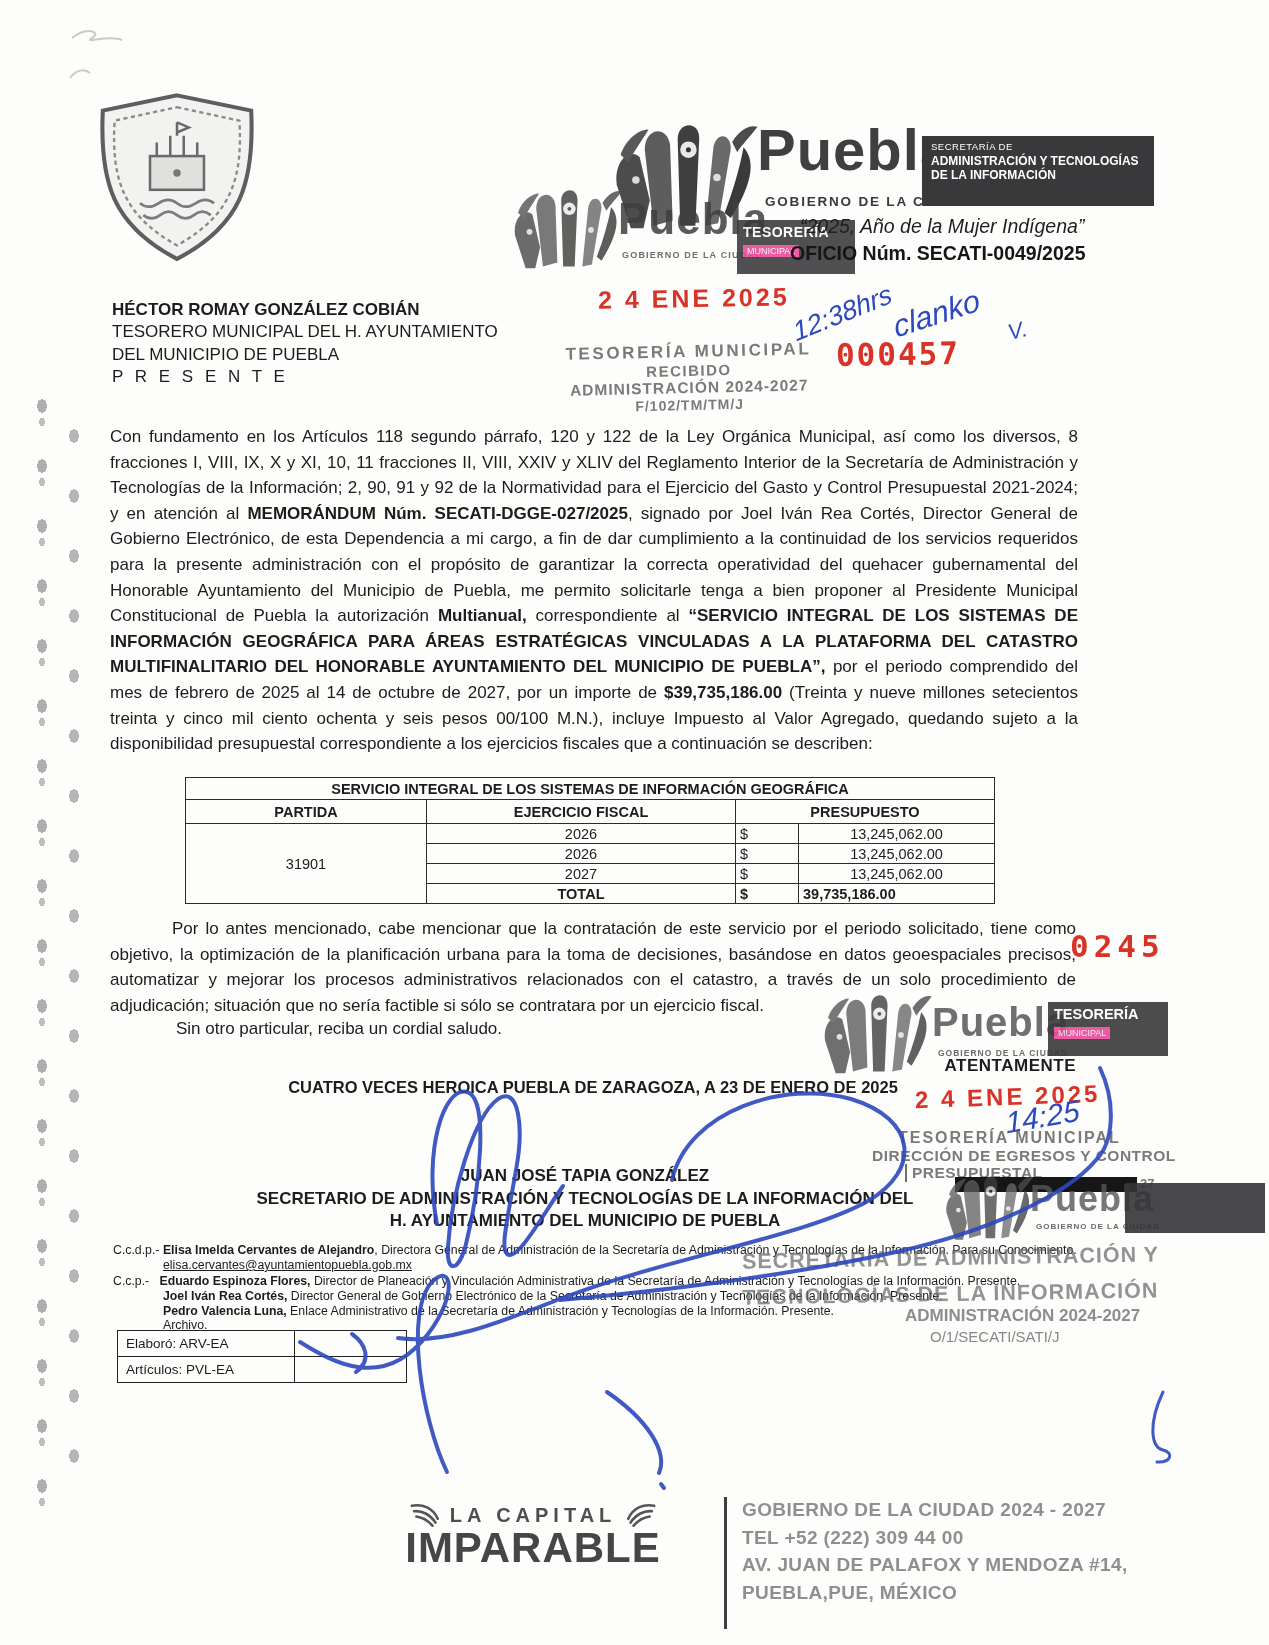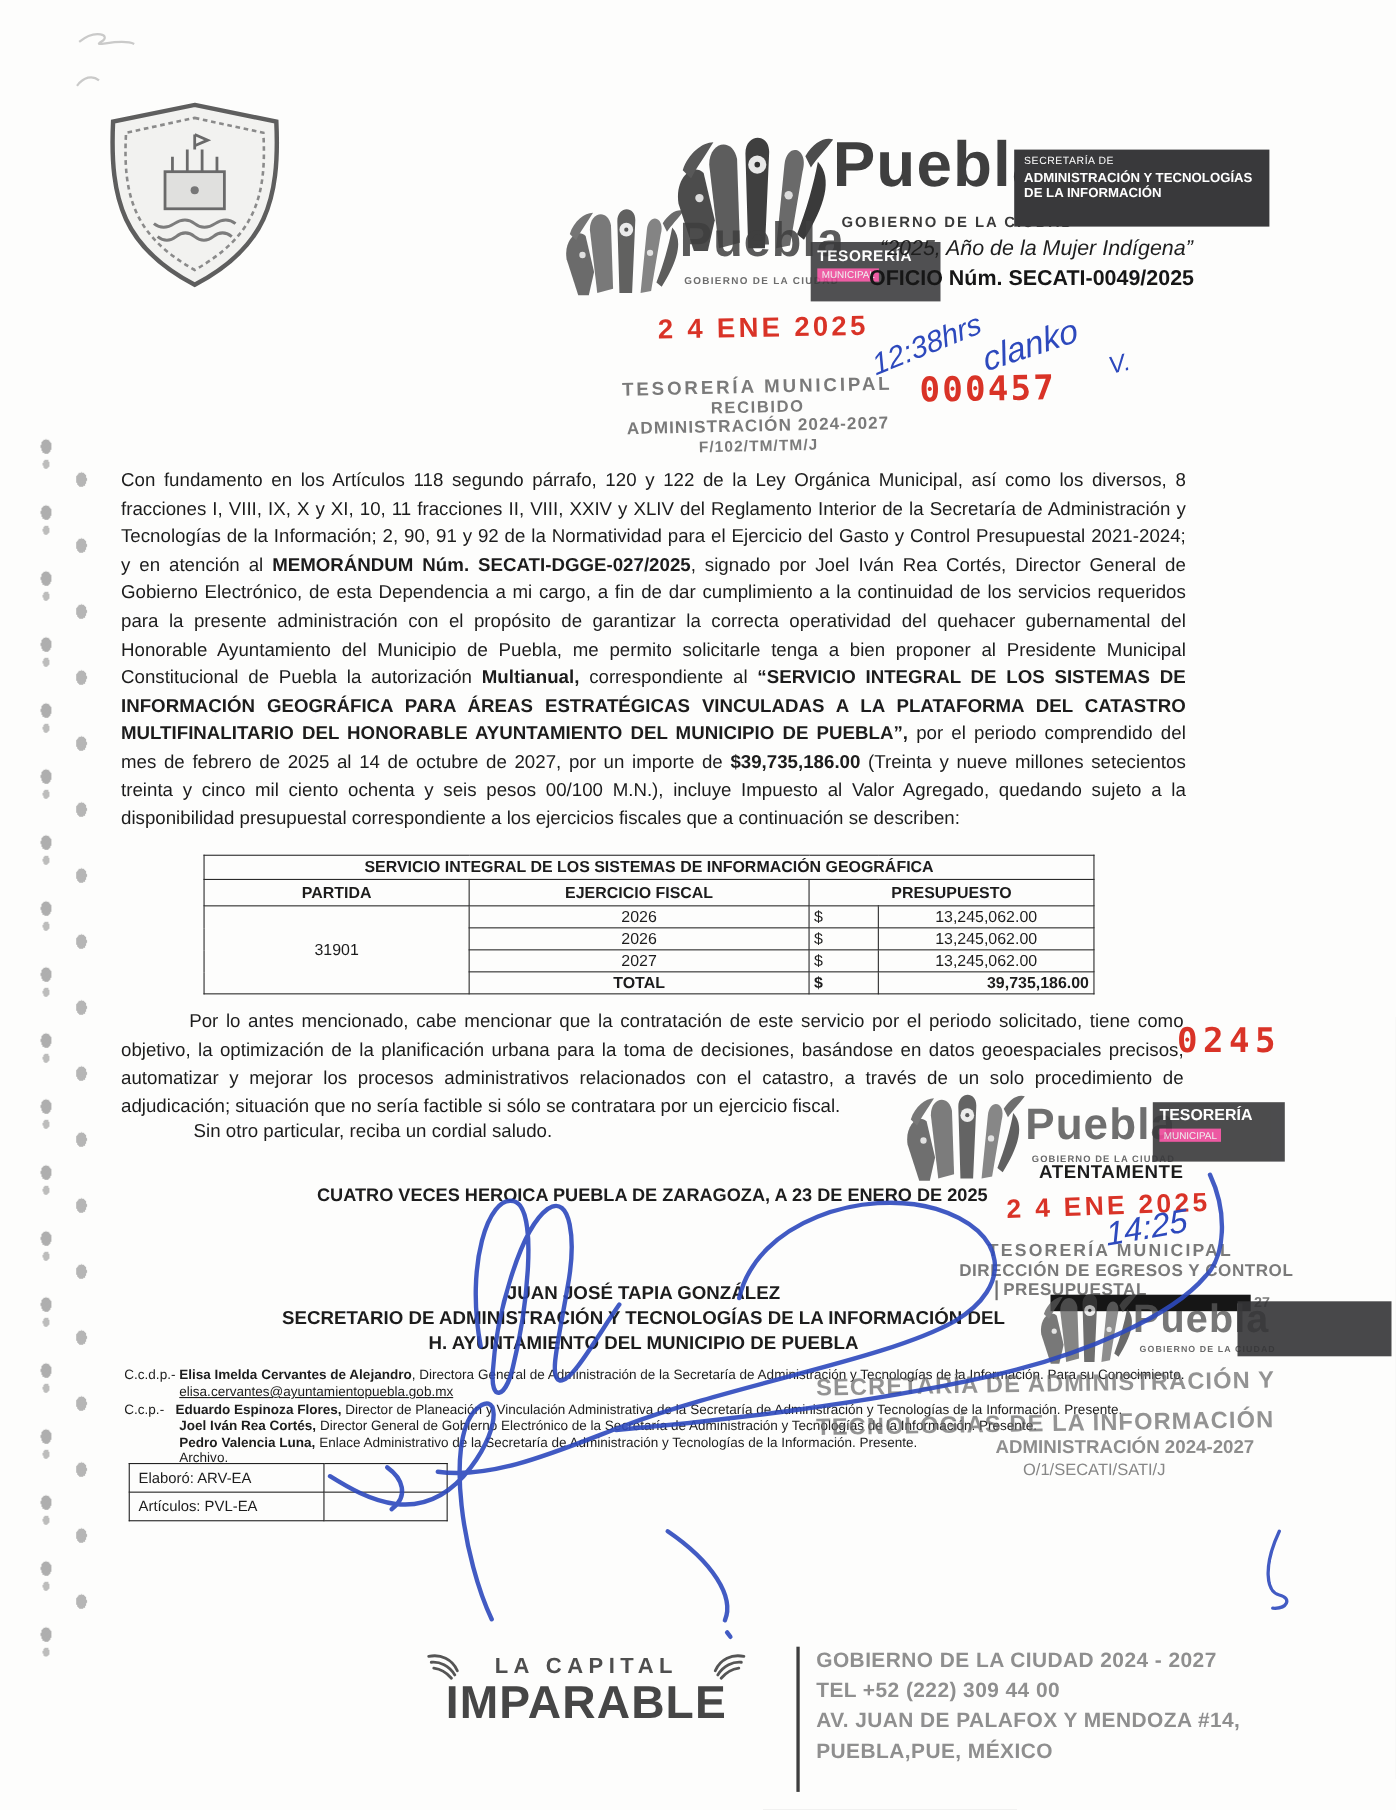--- a/index.html
+++ b/index.html
@@ -100,20 +100,26 @@
   <div class="abs ink nowrap" style="left:892px;top:296px;font-size:31px;transform:rotate(-18deg) skewX(-6deg)">clanko</div>
   <div class="abs ink nowrap" style="left:1008px;top:318px;font-size:22px;transform:rotate(-14deg)">V.</div>
   <div class="abs stampgray" style="left:533px;top:342px;width:312px;text-align:center;transform:rotate(-1.3deg)">
     <div class="nowrap" style="font-size:17px;letter-spacing:2.6px">TESORERÍA MUNICIPAL</div>
     <div class="nowrap" style="font-size:15px;letter-spacing:1.5px">RECIBIDO</div>
     <div class="nowrap" style="font-size:15.5px;letter-spacing:1px">ADMINISTRACIÓN 2024-2027</div>
     <div class="nowrap" style="font-size:14px;letter-spacing:1px">F/102/TM/TM/J</div>
   </div>
   <div class="abs nowrap" style="left:836px;top:336px;font-family:'DejaVu Sans Mono',monospace;font-weight:bold;font-size:31px;color:#d93327;letter-spacing:2px;transform:rotate(-1deg)">000457</div>
 
+  <div class="abs" style="left:112px;top:299px;font-size:17px;line-height:22.4px">
+    <div class="b nowrap">HÉCTOR ROMAY GONZÁLEZ COBIÁN</div>
+    <div class="nowrap">TESORERO MUNICIPAL DEL H. AYUNTAMIENTO</div>
+    <div class="nowrap">DEL MUNICIPIO DE PUEBLA</div>
+    <div class="nowrap" style="letter-spacing:3.5px">P R E S E N T E</div>
+  </div>
 
   <div class="abs just body-text" style="left:110px;top:424px;width:968px">
     <span>Con fundamento en los Artículos 118 segundo párrafo, 120 y 122 de la Ley Orgánica Municipal, así como los diversos, 8 fracciones I, VIII, IX, X y XI, 10, 11 fracciones II, VIII, XXIV y XLIV del Reglamento Interior de la Secretaría de Administración y Tecnologías de la Información; 2, 90, 91 y 92  de la Normatividad para el Ejercicio del Gasto y Control Presupuestal 2021-2024; y en atención al </span><span class="b">MEMORÁNDUM Núm. SECATI-DGGE-027/2025</span><span>, signado por Joel Iván Rea Cortés, Director General de Gobierno Electrónico, de esta Dependencia a mi cargo, a fin de dar cumplimiento a la continuidad de los servicios requeridos para la presente administración con el propósito de garantizar la correcta operatividad del quehacer gubernamental del Honorable Ayuntamiento del Municipio de Puebla, me permito solicitarle tenga a bien proponer al Presidente Municipal Constitucional de Puebla la autorización </span><span class="b">Multianual,</span><span> correspondiente al </span><span class="b">“SERVICIO INTEGRAL DE LOS SISTEMAS DE INFORMACIÓN GEOGRÁFICA PARA ÁREAS ESTRATÉGICAS VINCULADAS A LA PLATAFORMA DEL CATASTRO MULTIFINALITARIO DEL  HONORABLE AYUNTAMIENTO DEL MUNICIPIO DE PUEBLA”,</span><span> por el periodo comprendido del mes de febrero de 2025 al 14 de octubre de 2027, por un importe de </span><span class="b">$39,735,186.00</span><span> (Treinta y nueve millones setecientos treinta y cinco mil ciento ochenta y seis pesos 00/100 M.N.), incluye Impuesto al Valor Agregado, quedando sujeto a la disponibilidad presupuestal correspondiente a los ejercicios fiscales que a continuación se describen:</span>
   </div>
 
   <table class="budget abs" style="left:185px;top:777px">
     <tbody>
         <tr>
       <th colspan="4" style="height:21px">SERVICIO INTEGRAL DE LOS SISTEMAS DE INFORMACIÓN GEOGRÁFICA</th>
     </tr>
@@ -134,21 +140,21 @@
       <td style="text-align:center">13,245,062.00</td>
     </tr>
     <tr>
       <td style="text-align:center">2027</td>
       <td>$</td>
       <td style="text-align:center">13,245,062.00</td>
     </tr>
     <tr class="b">
       <td style="text-align:center">TOTAL</td>
       <td>$</td>
-      <td style="text-align:right">39,735,186.00</td>
+      <td style="text-align:left">39,735,186.00</td>
     </tr>
   </tbody>
     </table>
 
   <div class="abs just body-text" style="left:110px;top:916px;width:966px;text-indent:62px">Por lo antes mencionado, cabe mencionar que la contratación de este servicio por el periodo solicitado, tiene como objetivo, la optimización de la planificación urbana para la toma de decisiones, basándose en datos geoespaciales precisos, automatizar y mejorar los procesos administrativos relacionados con el catastro, a través de un solo procedimiento de adjudicación; situación que no sería factible si sólo se contratara por un ejercicio fiscal.</div>
   <div class="abs nowrap" style="left:1070px;top:928px;font-size:31px;font-weight:bold;color:#d93327;letter-spacing:5px;font-family:'DejaVu Sans Mono',monospace">0245</div>
 
   <div class="abs body-text nowrap" style="left:176px;top:1016px">Sin otro particular, reciba un cordial saludo.</div>
 
   <svg class="abs" style="left:815px;top:985px;opacity:.8" width="122" height="96" viewBox="0 0 120 100">
@@ -226,21 +232,21 @@
       <path d="M672,1180 C688,1110 786,1080 851,1099 C917,1119 921,1170 868,1201 C806,1236 668,1258 565,1297 C505,1320 448,1345 398,1338"></path>
       <path d="M1100,1068 C1116,1102 1114,1142 1096,1160 C1066,1196 986,1232 896,1252 C788,1276 652,1292 560,1300"></path>
       <path d="M300,1342 C332,1362 384,1392 428,1334 C458,1294 452,1262 432,1282 C404,1312 422,1420 447,1472"></path>
       <path d="M352,1334 C366,1344 372,1360 356,1372"></path>
       <path d="M607,1392 C648,1420 668,1452 659,1473 M661,1484 l3,4"></path>
       <path d="M1163,1392 C1148,1424 1151,1447 1163,1450 C1175,1453 1170,1463 1157,1462" stroke-width="3"></path>
     </g>
   </svg>
 
   <div class="abs" style="left:383px;top:1502px;width:300px;text-align:center">
-    <div style="display:flex;align-items:center;justify-content:space-between;gap:7px">
+    <div style="display:flex;align-items:center;justify-content:center;gap:7px">
       <svg width="38" height="26" viewBox="0 0 40 34">
           <use href="#wing" transform="translate(40,0) scale(-1,1)"></use>
         </svg>
       <span class="nowrap" style="font-size:20px;font-weight:800;letter-spacing:5px;color:#4e4e4e">LA CAPITAL</span>
       <svg width="38" height="26" viewBox="0 0 40 34">
           <use href="#wing"></use>
         </svg>
     </div>
     <div class="nowrap" style="font-size:42px;font-weight:900;letter-spacing:1px;color:#464646;margin-top:-4px">IMPARABLE</div>
   </div>

